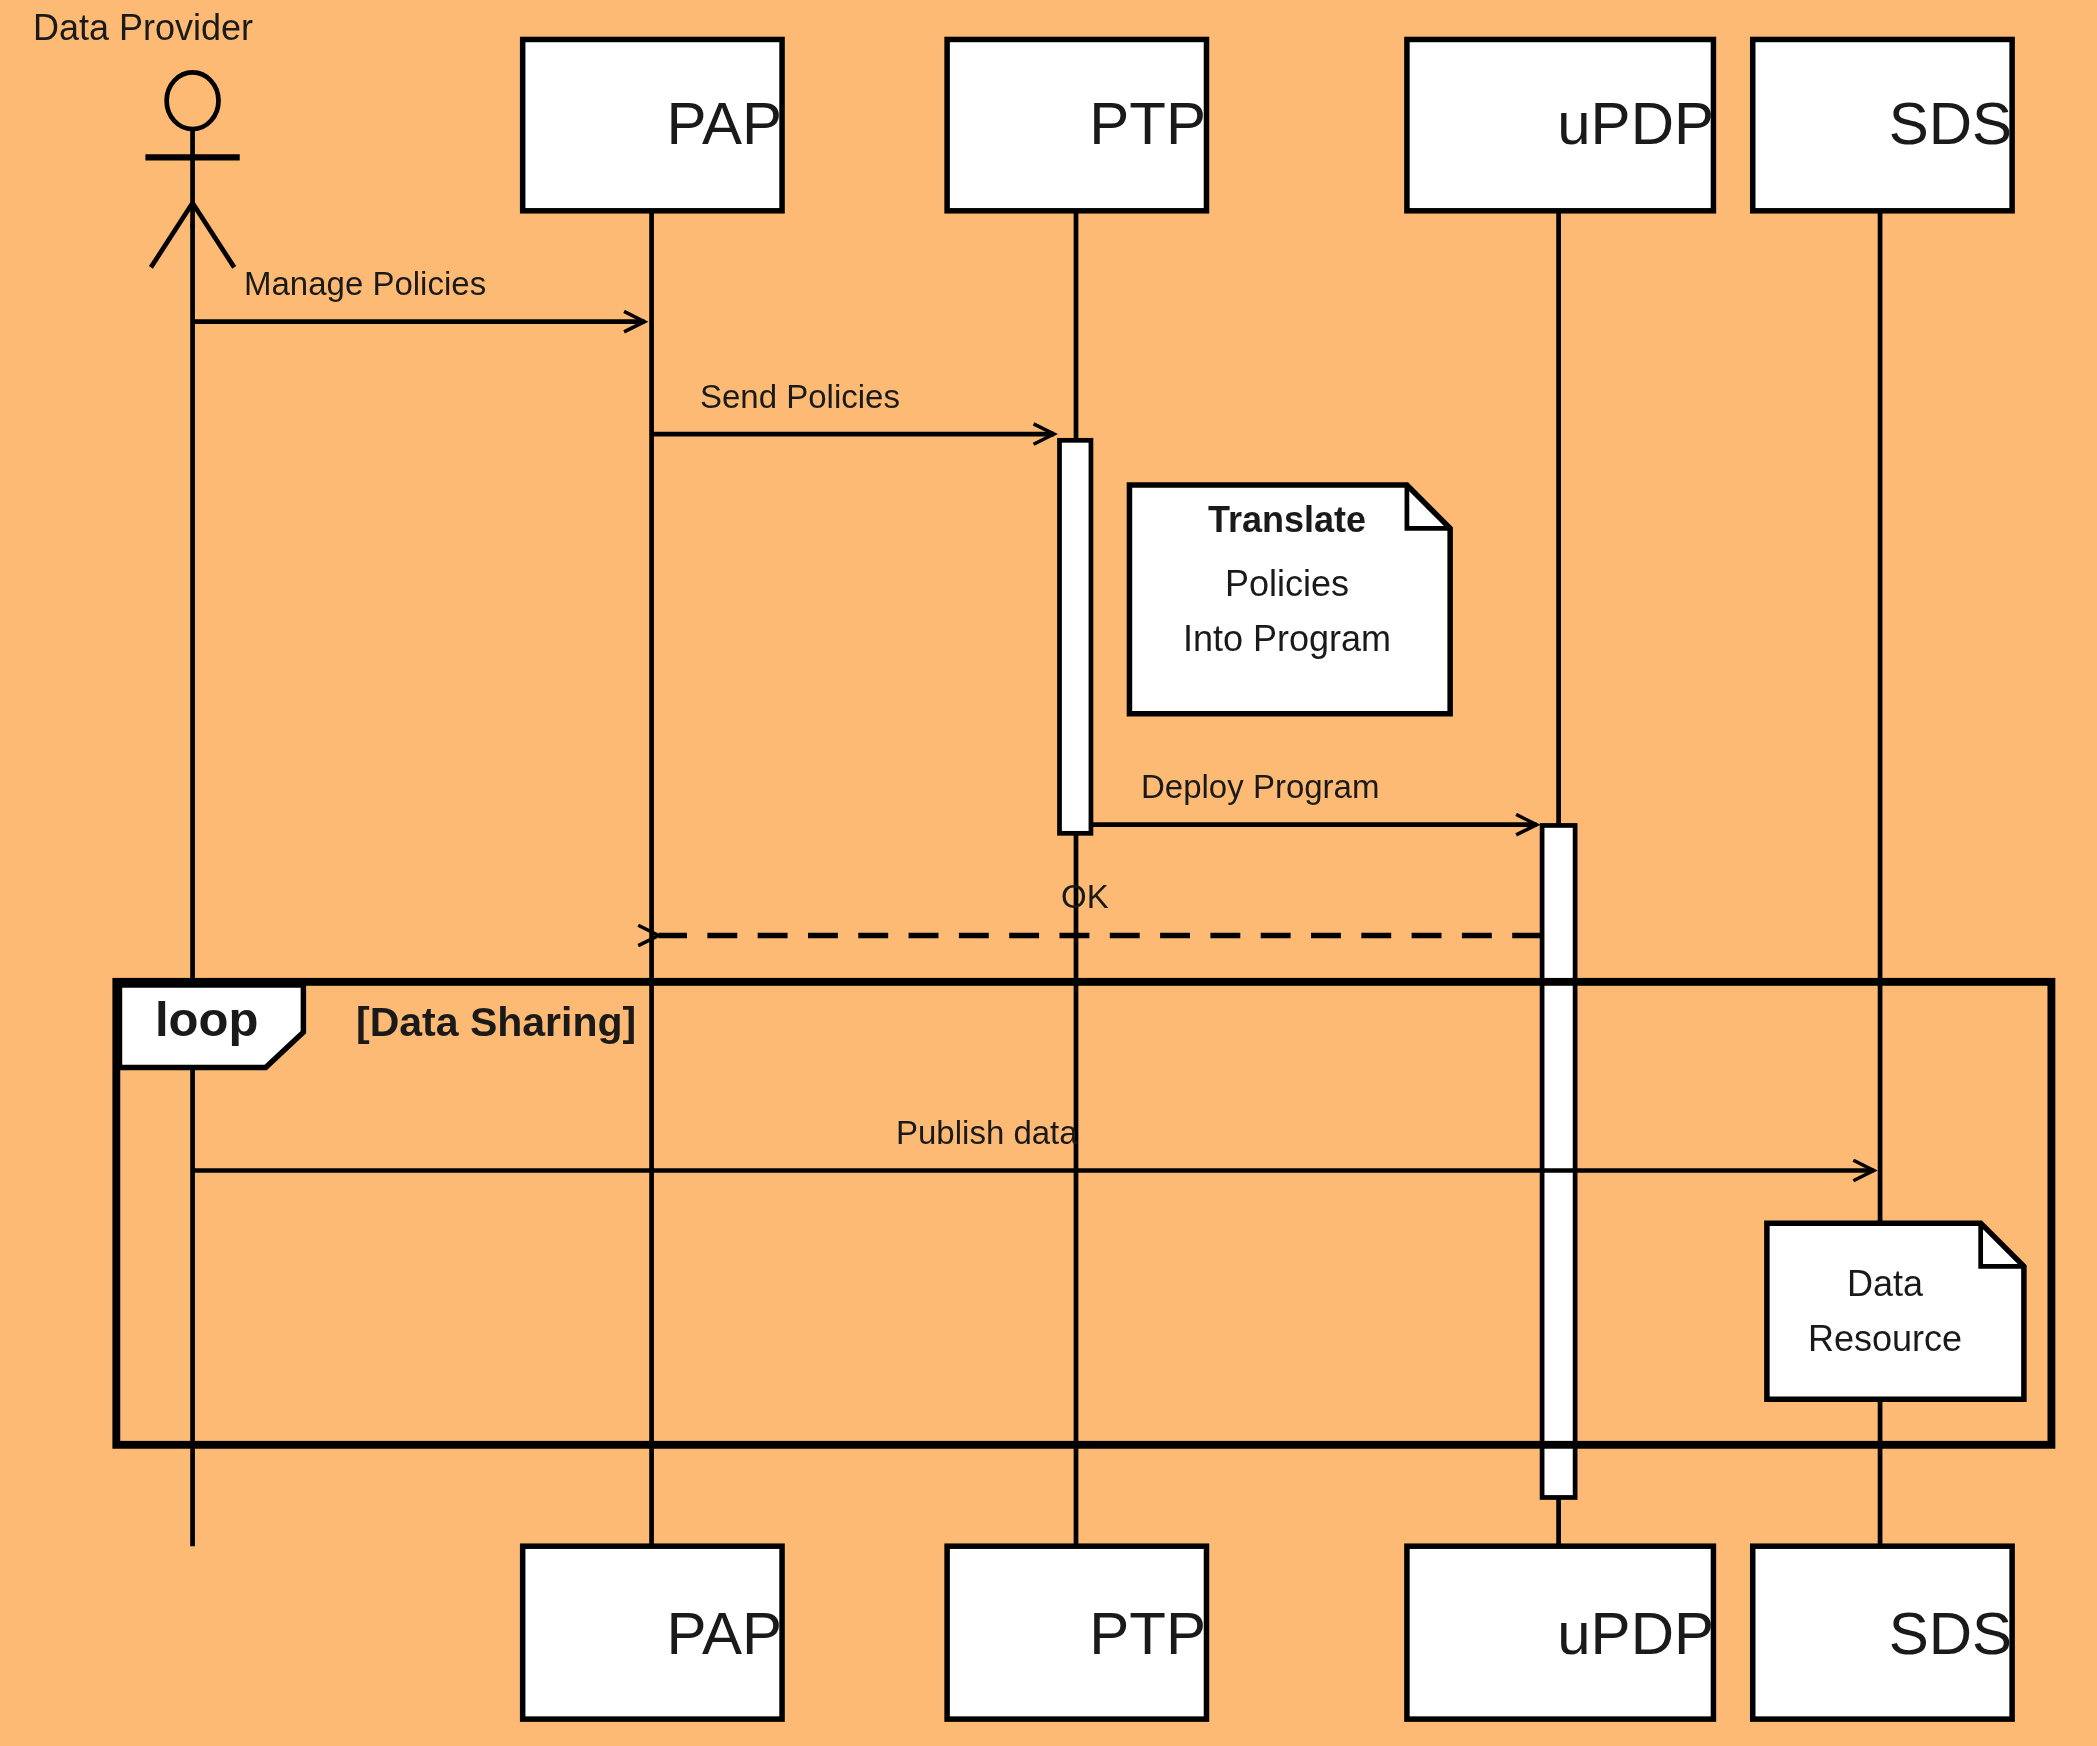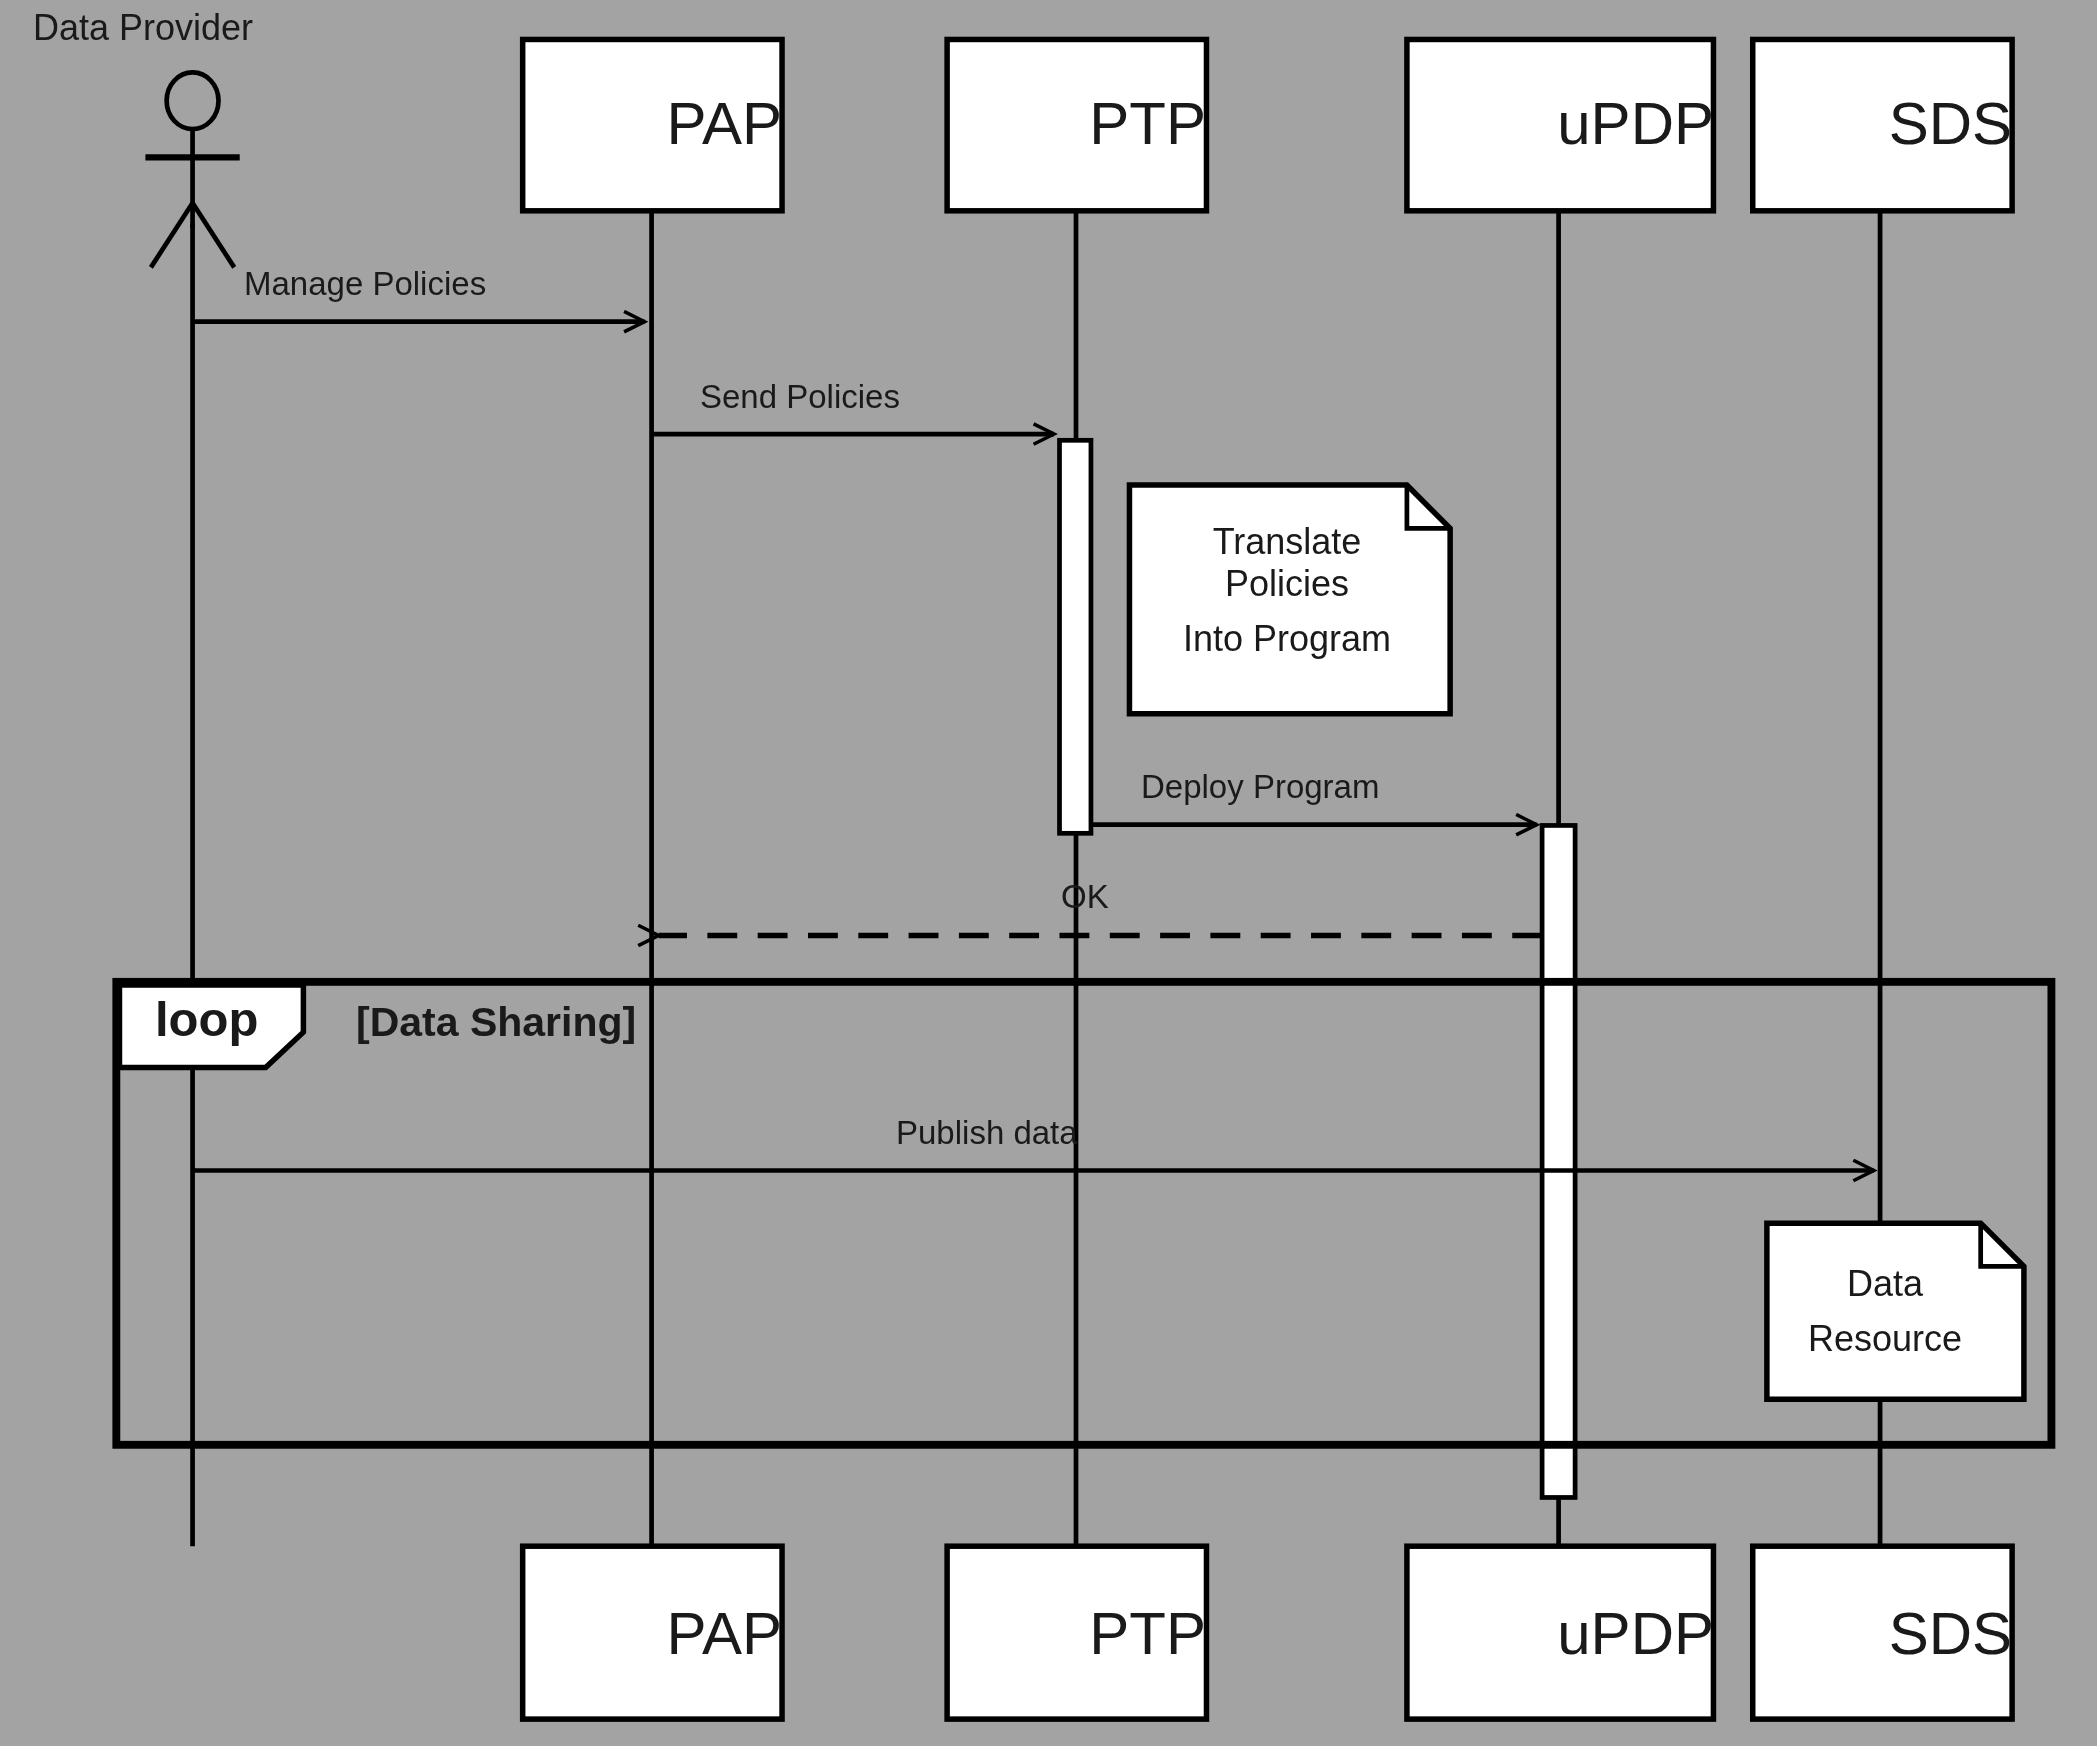--- a/index.html
+++ b/index.html
@@ -1,16 +1,16 @@
 <!DOCTYPE html>
 <html style="font-size:12.6px"><head>
 <meta charset="utf-8">
 <style>
   html,body{margin:0;padding:0;background:#ffffff;}
-  #stage{position:relative;width:2097px;height:1746px;background:#a3a3a3;
+  #stage{position:relative;width:2097px;height:1746px;background:#fdba74;
          font-family:"Liberation Sans","DejaVu Sans",sans-serif;}
   svg{position:absolute;top:0;left:0;width:2097px;height:1746px;}
   .lbl{position:absolute;white-space:pre;color:#1a1a1a;line-height:1.12;}
   .lifeline-name{font-size:60px;text-align:right;}
   .msg{font-size:33px;}
   .note-txt{font-size:36px;text-align:center;}
   .actor-name{font-size:36px;}
   .loop-kw{font-size:49px;font-weight:bold;margin-left:20px;}
   .loop-guard{font-size:41px;font-weight:bold;}
 </style>
@@ -87,21 +87,21 @@
   <div class="lbl lifeline-name" style="left:947px;top:90px;width:259px;">PTP</div>
   <div class="lbl lifeline-name" style="left:1407px;top:90px;width:307px;">uPDP</div>
   <div class="lbl lifeline-name" style="left:1753px;top:90px;width:259px;">SDS</div>
 
   <div class="lbl msg" style="left:244px;top:266px;">Manage Policies</div>
   <div class="lbl msg" style="left:700px;top:379px;">Send Policies</div>
   <div class="lbl msg" style="left:1141px;top:769px;">Deploy Program</div>
   <div class="lbl msg" style="left:1061px;top:879px;">OK</div>
   <div class="lbl msg" style="left:896px;top:1115px;">Publish data</div>
 
-  <div class="lbl note-txt" style="left:1130px;top:522px;width:314px;">Translate</div>
+  <div class="lbl note-txt" style="left:1130px;top:500px;width:314px;font-weight:bold;">Translate</div>
   <div class="lbl note-txt" style="left:1130px;top:564px;width:314px;">Policies</div>
   <div class="lbl note-txt" style="left:1130px;top:619px;width:314px;">Into Program</div>
 
   <div class="lbl note-txt" style="left:1767px;top:1264px;width:236px;">Data</div>
   <div class="lbl note-txt" style="left:1767px;top:1319px;width:236px;">Resource</div>
 
   <div class="lbl loop-kw" style="left:135px;top:992px;">loop</div>
   <div class="lbl loop-guard" style="left:356px;top:1000px;">[Data Sharing]</div>
 
   <div class="lbl lifeline-name" style="left:523px;top:1600px;width:259px;">PAP</div>

